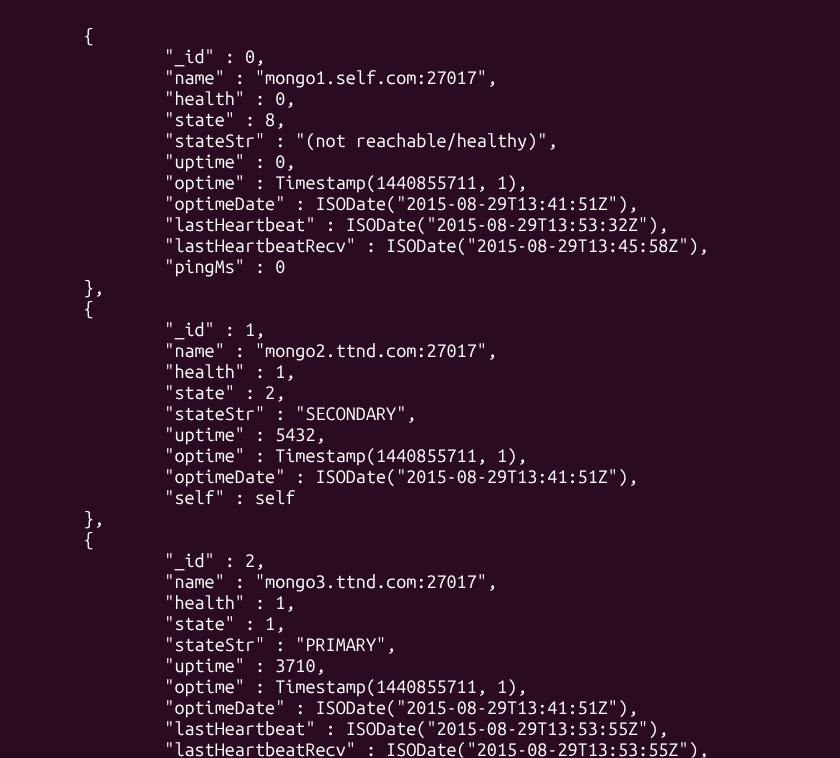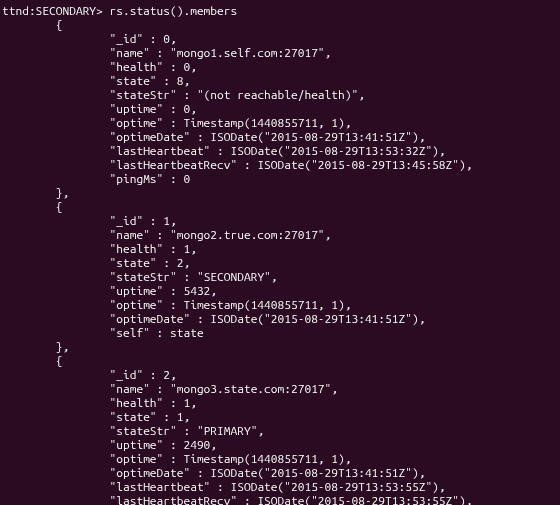--- a/index.html
+++ b/index.html
@@ -15,50 +15,50 @@
     overflow: hidden;
   }
   .terminal {
     padding: 4px 2px 2px 2px;
     white-space: pre;
   }
 </style>
 </head>
 <body>
 
-<div class="terminal"><span>ttnd:SECONDARY&gt; rs.status().members</span>
+<div class="terminal">
         {
                 <span>"_id" : <span>0</span></span>,
                 <span>"name" : "<span>mongo1.self.com:27017</span>"</span>,
                 <span>"health" : <span>0</span></span>,
                 <span>"state" : <span>8</span></span>,
-                <span>"stateStr" : "<span>(not reachable/health)</span>"</span>,
+                <span>"stateStr" : "<span>(not reachable/healthy)</span>"</span>,
                 <span>"uptime" : <span>0</span></span>,
                 <span>"optime" : <span>Timestamp(1440855711, 1)</span></span>,
                 <span>"optimeDate" : <span>ISODate("2015-08-29T13:41:51Z")</span></span>,
                 <span>"lastHeartbeat" : <span>ISODate("2015-08-29T13:53:32Z")</span></span>,
                 <span>"lastHeartbeatRecv" : <span>ISODate("2015-08-29T13:45:58Z")</span></span>,
                 <span>"pingMs" : <span>0</span></span>
         },
         {
                 <span>"_id" : <span>1</span></span>,
-                <span>"name" : "<span>mongo2.true.com:27017</span>"</span>,
+                <span>"name" : "<span>mongo2.ttnd.com:27017</span>"</span>,
                 <span>"health" : <span>1</span></span>,
                 <span>"state" : <span>2</span></span>,
                 <span>"stateStr" : "<span>SECONDARY</span>"</span>,
                 <span>"uptime" : <span>5432</span></span>,
                 <span>"optime" : <span>Timestamp(1440855711, 1)</span></span>,
                 <span>"optimeDate" : <span>ISODate("2015-08-29T13:41:51Z")</span></span>,
-                <span>"self" : <span>state</span></span>
+                <span>"self" : <span>self</span></span>
         },
         {
                 <span>"_id" : <span>2</span></span>,
-                <span>"name" : "<span>mongo3.state.com:27017</span>"</span>,
+                <span>"name" : "<span>mongo3.ttnd.com:27017</span>"</span>,
                 <span>"health" : <span>1</span></span>,
                 <span>"state" : <span>1</span></span>,
                 <span>"stateStr" : "<span>PRIMARY</span>"</span>,
-                <span>"uptime" : <span>2490</span></span>,
+                <span>"uptime" : <span>3710</span></span>,
                 <span>"optime" : <span>Timestamp(1440855711, 1)</span></span>,
                 <span>"optimeDate" : <span>ISODate("2015-08-29T13:41:51Z")</span></span>,
                 <span>"lastHeartbeat" : <span>ISODate("2015-08-29T13:53:55Z")</span></span>,
                 <span>"lastHeartbeatRecv" : <span>ISODate("2015-08-29T13:53:55Z")</span></span>,
                 ,
                 </div>
 
 </body></html>

